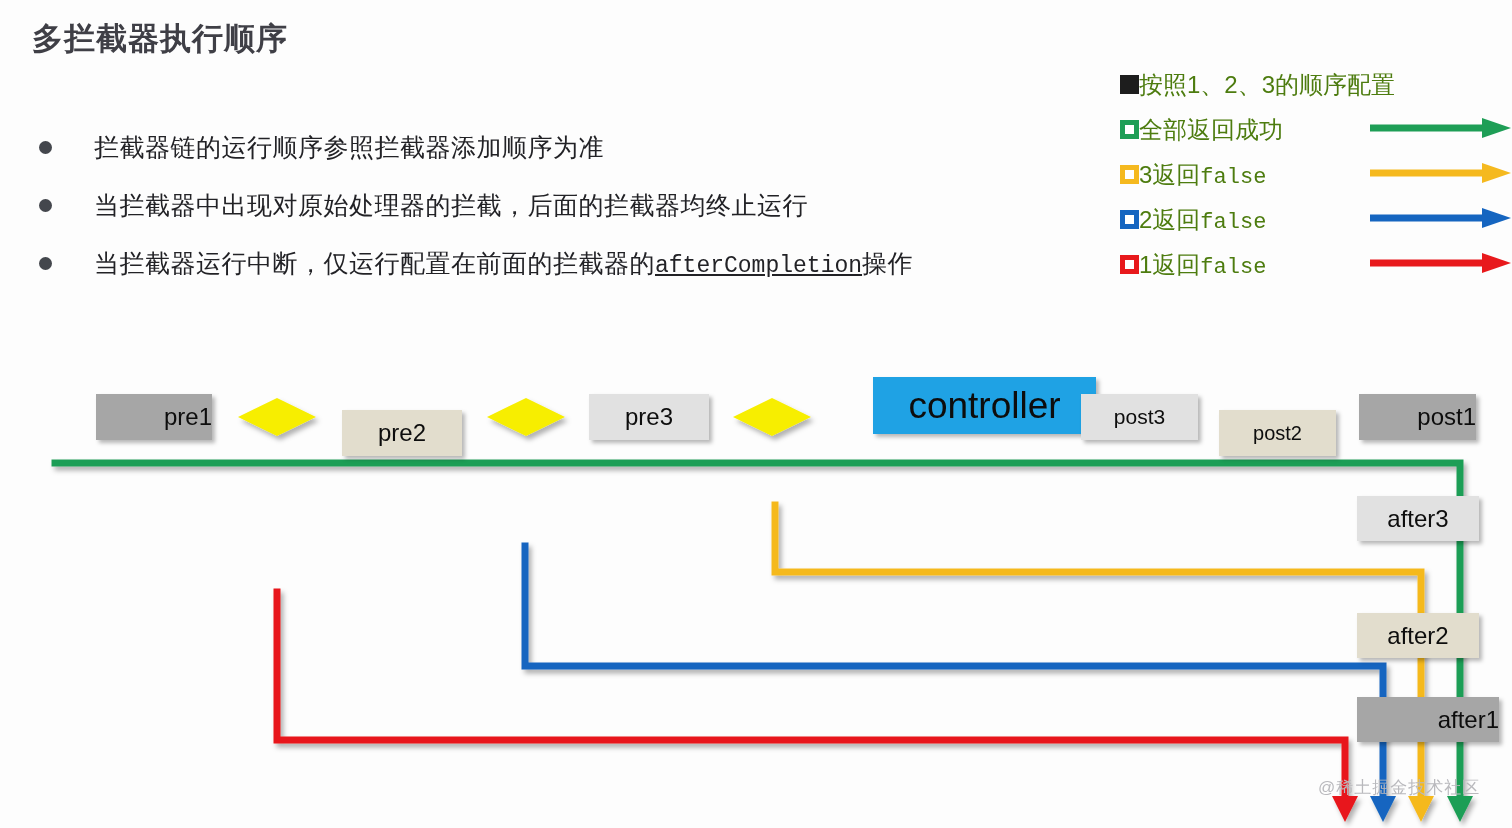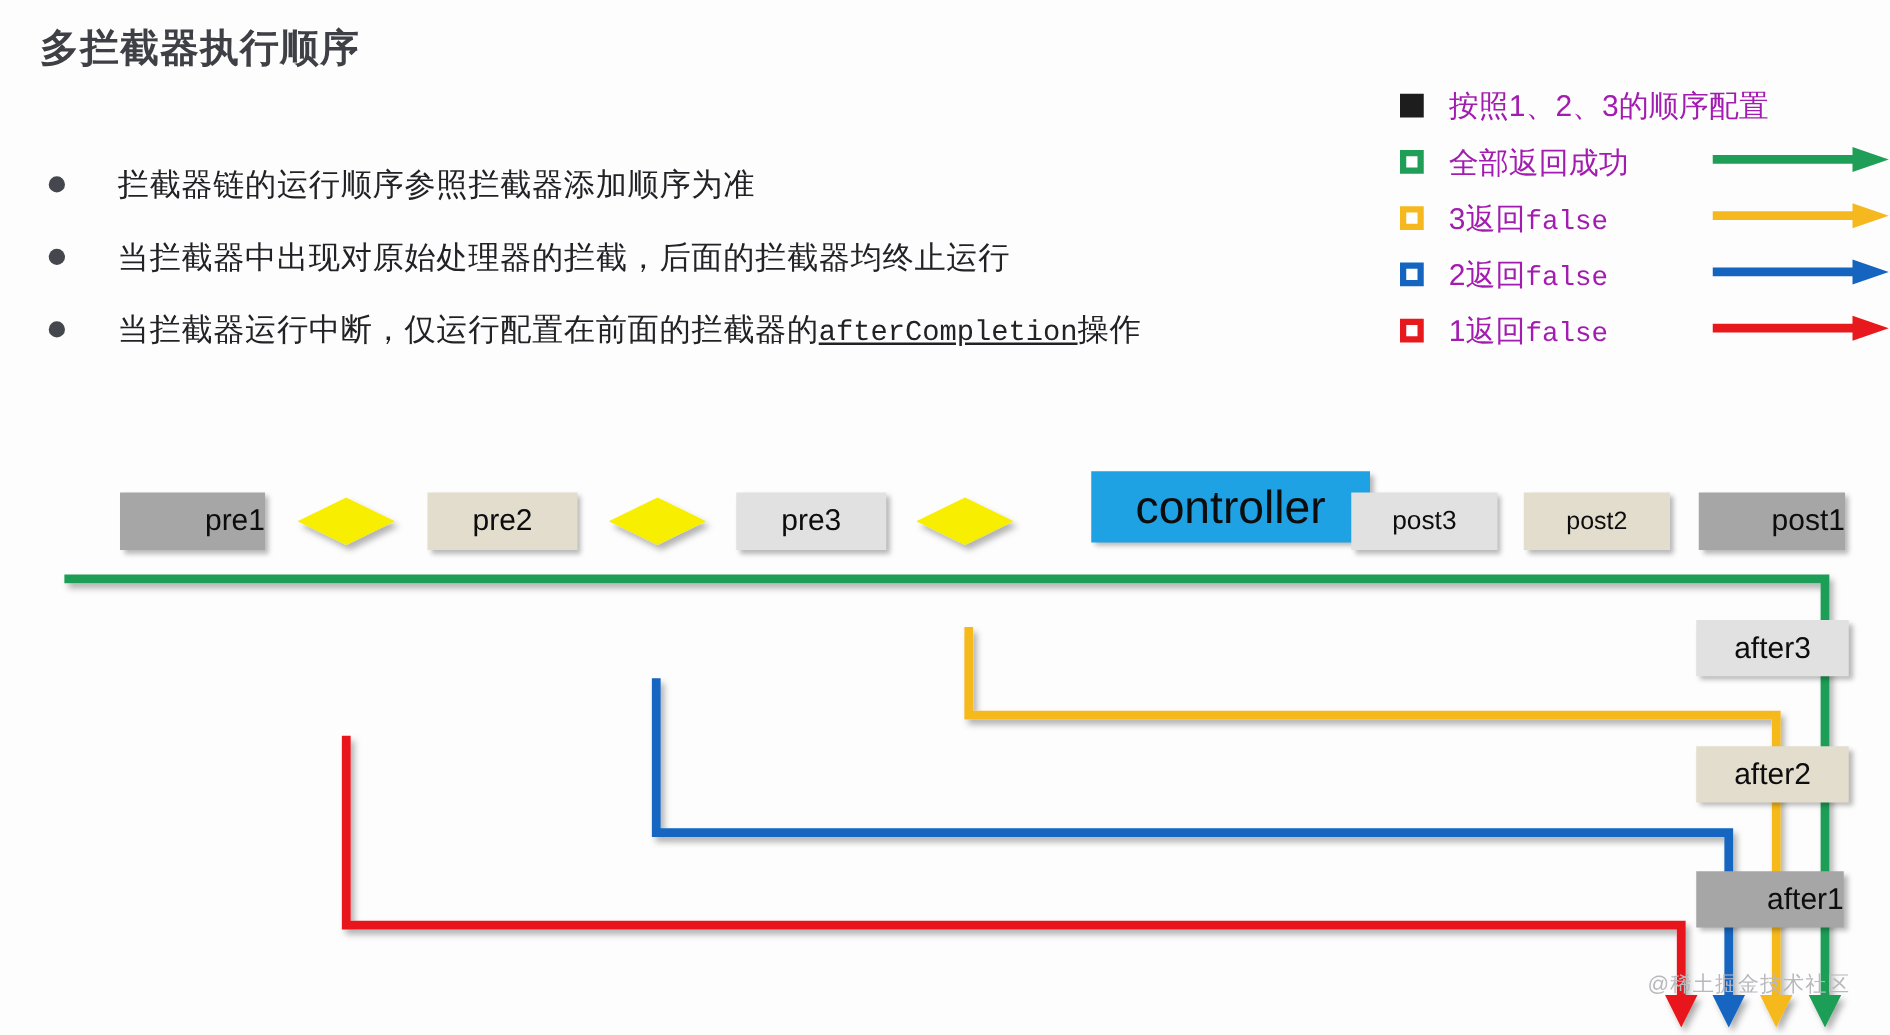--- a/index.html
+++ b/index.html
@@ -34,35 +34,35 @@
   }
   .bullet-text .mono{font-size:23px;letter-spacing:0;text-decoration:underline;}
 
   
   #legend{position:absolute;left:1120px;top:62px;width:392px;}
   .legend-row{display:flex;align-items:center;height:45px;position:relative;}
   .legend-swatch{width:19px;height:19px;flex:0 0 auto;box-sizing:border-box;}
   .legend-swatch.filled{background:#1d1d1d;}
   .legend-swatch.hollow{background:#ffffff;border-width:5px;border-style:solid;}
   .legend-label{
-    margin-left:20px;font-size:24px;color:#a21caf;white-space:nowrap;
+    font-size:24px;color:#4d7c0f;white-space:nowrap;
   }
   .legend-label .mono{font-size:22px;}
   .legend-arrow{position:absolute;left:250px;top:50%;transform:translateY(-50%);}
 
   
   #diagram{position:absolute;left:0;top:0;width:1512px;height:828px;}
   .node{
     position:absolute;box-sizing:border-box;
     display:flex;align-items:center;justify-content:center;
     box-shadow:3px 3px 4px rgba(0,0,0,.28);
     color:#0d0d0d;
   }
   .node.gray{background:#a6a6a6;justify-content:flex-end;}
-  .node.beige{background:#e2ddcd;}
+  .node.beige{background:#e2ddcd;margin-top:16px;}
   .node.light{background:#e1e1e1;}
   .node.blue{background:#1fa2e4;}
 
   #watermark{
     position:absolute;left:1318px;top:776px;
     font-size:17px;color:#b9b9bd;white-space:nowrap;
     letter-spacing:1px;
   }
 </style>
 </head>
@@ -190,18 +190,18 @@
     </div>
     <div class="node gray" style="left: 1359px; top: 394px; width: 117px; height: 46px; font-size: 24px;">
       <span>post1</span>
     </div>
     <div class="node light" style="left: 1357px; top: 496px; width: 122px; height: 45px; font-size: 24px;">
       <span>after3</span>
     </div>
     <div class="node beige" style="left: 1357px; top: 597px; width: 122px; height: 45px; font-size: 24px;">
       <span>after2</span>
     </div>
-    <div class="node gray" style="left: 1357px; top: 697px; width: 118px; height: 45px; font-size: 24px;">
+    <div class="node gray" style="left: 1357px; top: 697px; width: 142px; height: 45px; font-size: 24px;">
       <span>after1</span>
     </div>
   </div>
 
 <div id="watermark">@稀土掘金技术社区</div>
 
 </body></html>

